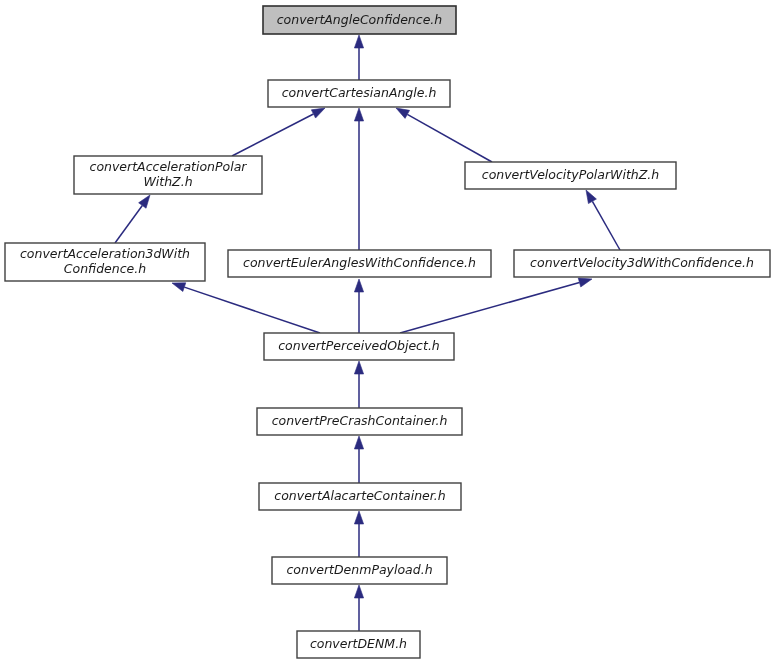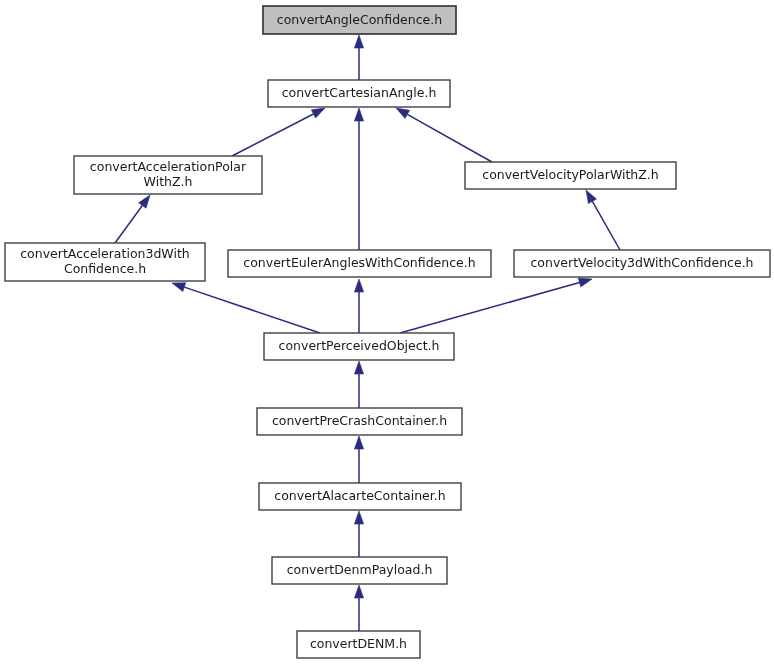--- a/index.html
+++ b/index.html
@@ -10,20 +10,21 @@
   body {
     width: 774px;
     height: 664px;
     font-family: "DejaVu Sans", "Liberation Sans", sans-serif;
     overflow: hidden;
   }
   #graph-root {
     position: relative;
     width: 756px;
     height: 664px;
+    font-style: italic;
   }
   svg#dep-graph {
     display: block;
     width: 774px;
     height: 664px;
   }
   .node-box {
     fill: #ffffff;
     stroke: #404040;
     stroke-width: 1.4;

